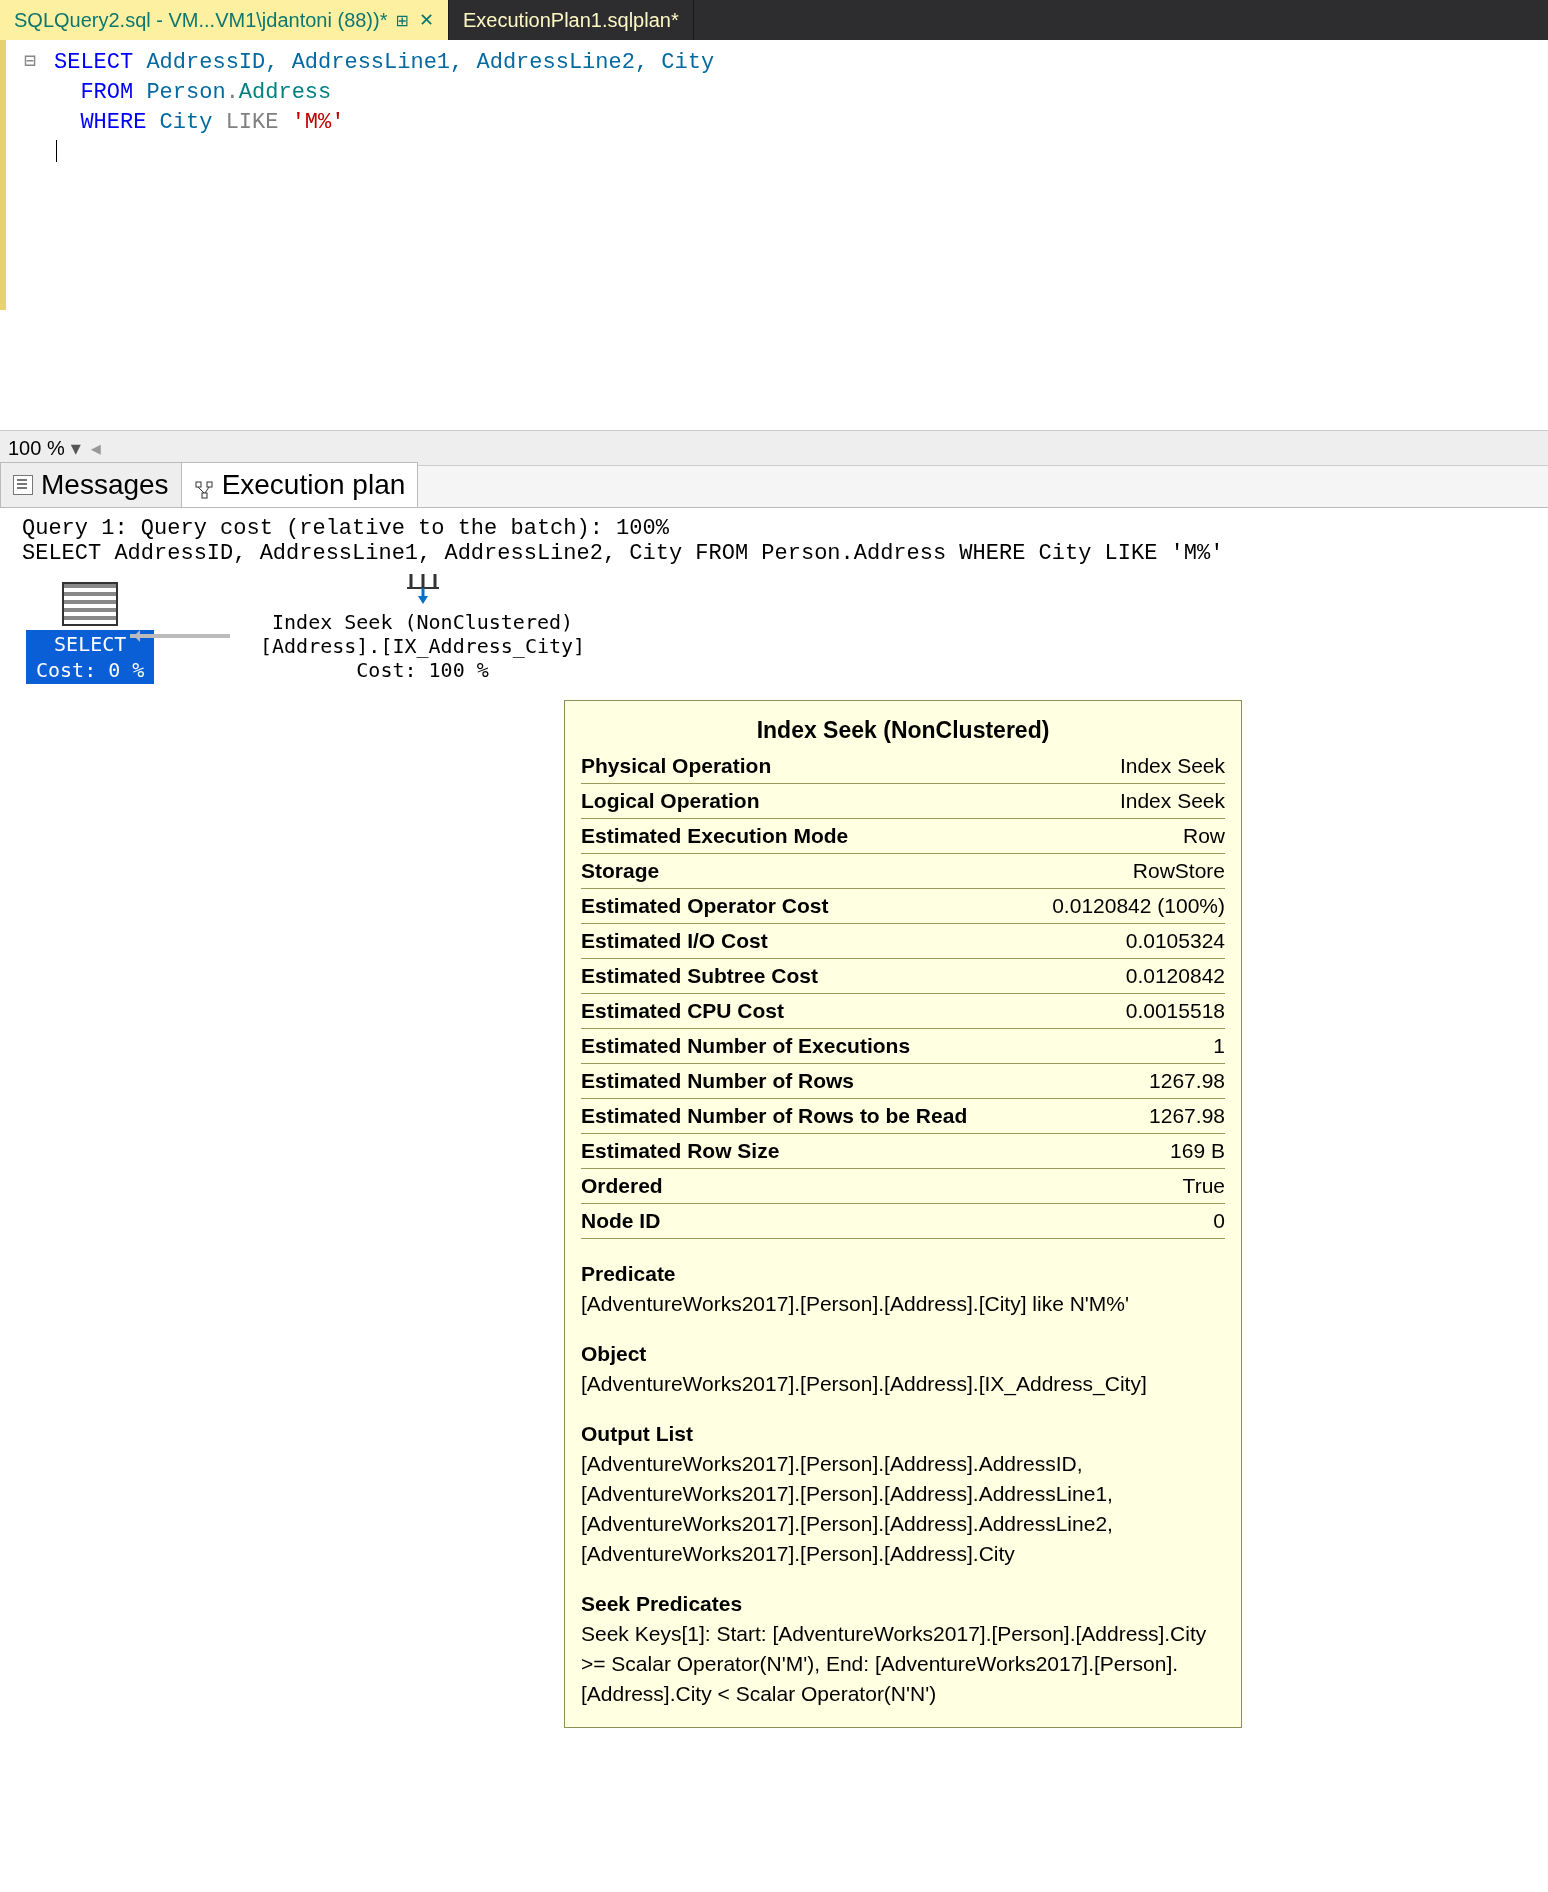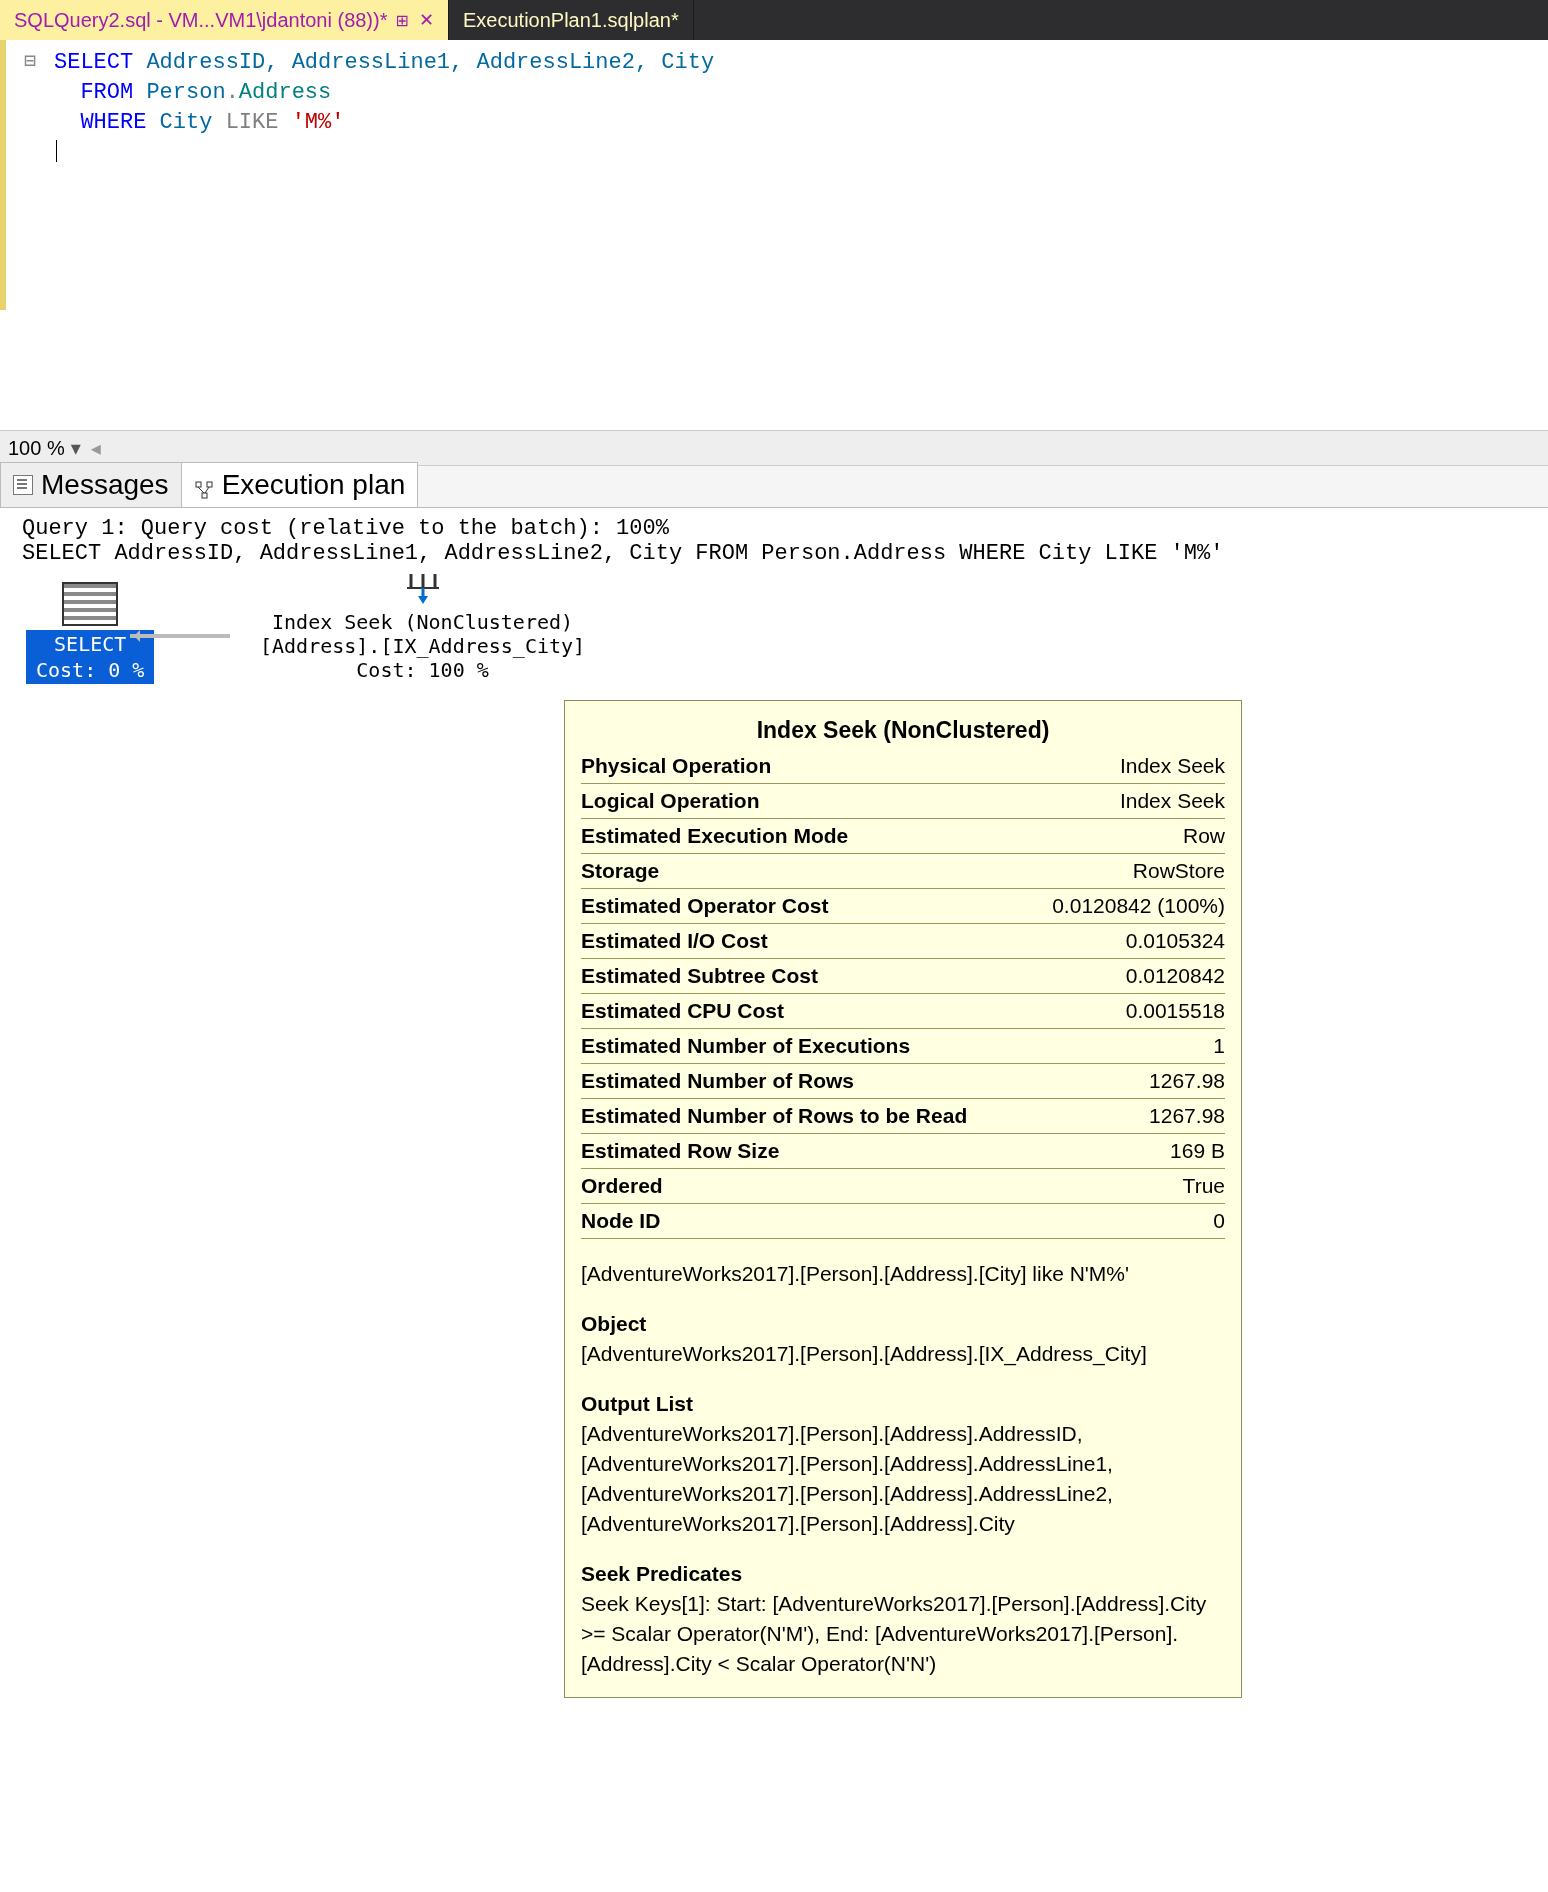--- a/index.html
+++ b/index.html
@@ -1,21 +1,21 @@
 <!DOCTYPE html>
 <html><head>
 <meta charset="utf-8">
 <style>
 * { box-sizing: border-box; margin: 0; padding: 0; }
 body { font-family: "Segoe UI", Tahoma, sans-serif; font-size: 20px; background: #fff; width: 1548px; }
 
 
 .tab-bar { display: flex; background: #2d2d30; height: 40px; align-items: stretch; }
 .tab { display: flex; align-items: center; padding: 0 14px; color: #fef9c3; font-size: 20px; cursor: pointer; border-right: 1px solid #1a1a1c; }
-.tab.active { background: #fdf1a1; color: #a21caf; }
+.tab.active { background: #fdf1a1; color: #0f766e; }
 .tab .pin { margin-left: 8px; font-size: 16px; }
 .tab .close { margin-left: 10px; font-size: 18px; }
 
 
 .editor-wrap { display: flex; border-left: 6px solid #e6d36b; background: #fff; }
 .gutter { width: 48px; background: #fff; padding-top: 8px; text-align: center; color: #777; font-family: Consolas, monospace; font-size: 20px; }
 .gutter .fold { color: #888; }
 .sql { font-family: Consolas, "Courier New", monospace; font-size: 22px; padding: 8px 0 0 0; line-height: 30px; white-space: pre; }
 .kw { color: #0000ff; }
 .ident { color: #0369a1; }
@@ -201,20 +201,21 @@
           <td class="v">True</td>
         </tr>
         <tr>
           <td class="k">Node ID</td>
           <td class="v">0</td>
         </tr>
       </tbody>
   </table>
   <div id="tt-sections">
       <div class="section">
+        <div class="hdr">Predicate</div>
         <div class="body">[AdventureWorks2017].[Person].[Address].[City] like N'M%'</div>
       </div>
       <div class="section">
         <div class="hdr">Object</div>
         <div class="body">[AdventureWorks2017].[Person].[Address].[IX_Address_City]</div>
       </div>
       <div class="section">
         <div class="hdr">Output List</div>
         <div class="body">[AdventureWorks2017].[Person].[Address].AddressID, [AdventureWorks2017].[Person].[Address].AddressLine1, [AdventureWorks2017].[Person].[Address].AddressLine2, [AdventureWorks2017].[Person].[Address].City</div>
       </div>

